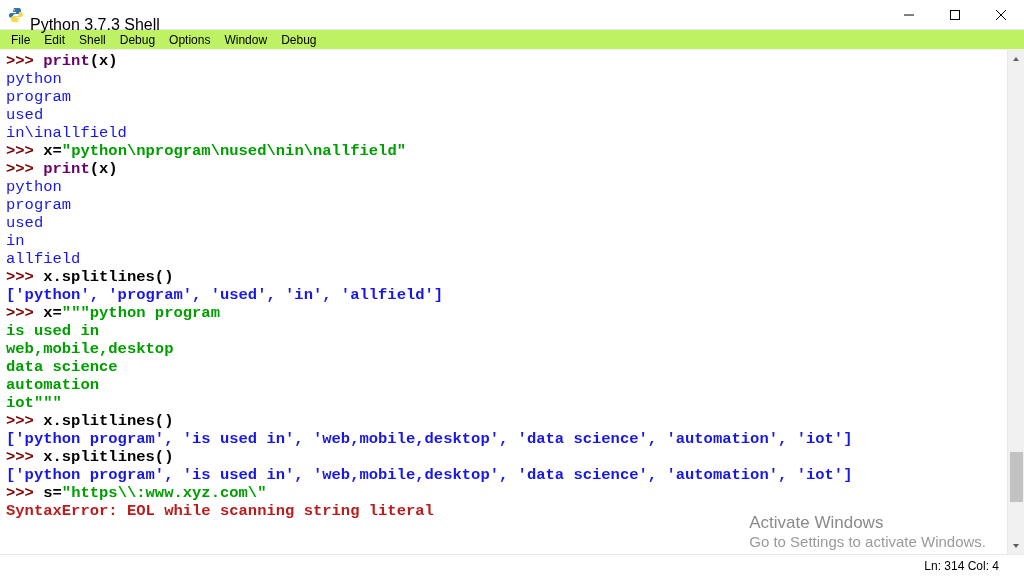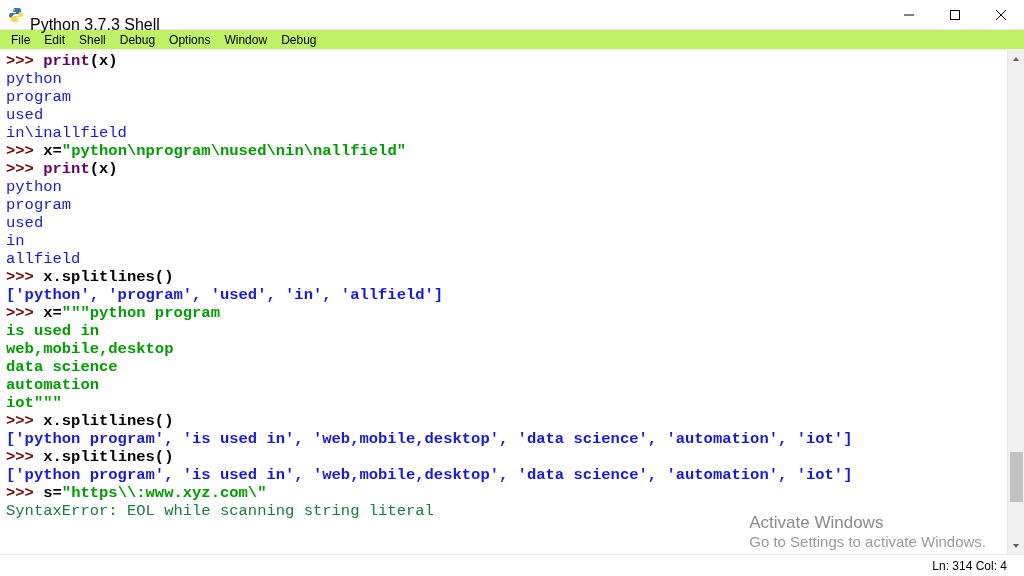--- a/index.html
+++ b/index.html
@@ -13,33 +13,33 @@
   .winbtn svg { width: 10px; height: 10px; display:block; }
   .menubar { height: 20px; display:flex; align-items:center; padding: 0 4px; font-size: 12px; color:#000; background:#bef264; border-bottom:1px solid #f0f0f0; }
   .menubar .menuitem { padding: 2px 7px; cursor: default; }
   .content-wrap { position: relative; height: calc(576px - 30px - 20px - 22px); }
   .content { font-family: "Courier New", monospace; font-size: 15.5px; line-height: 18px; white-space: pre; color:#000; padding: 2px 16px 2px 6px; overflow: hidden; height:100%; }
   .scrollbar { position:absolute; right:0; top:0; width:17px; height:100%; background:#f0f0f0; border-left:1px solid #e8e8e8; display:flex; flex-direction:column; align-items:center; }
   .scroll-arrow { width:17px; height:17px; display:flex; align-items:center; justify-content:center; }
   .scroll-arrow svg{ width:8px; height:8px; }
   .scroll-track { flex:1 1 auto; width:17px; position:relative; }
   .scroll-thumb { position:absolute; left:2px; width:13px; background:#c2c2c2; border-radius:0; }
-  .statusbar { height:22px; border-top:1px solid #e8e8e8; background:#fff; display:flex; align-items:center; justify-content:flex-end; font-size:12px; padding:0 17px; color:#000; }
+  .statusbar { height:22px; border-top:1px solid #e8e8e8; background:#fff; display:flex; align-items:center; justify-content:flex-end; font-size:12px; padding:0 25px; color:#000; }
   .watermark { position:absolute; right:38px; bottom:4px; color:#9a9a9a; text-align:left; pointer-events:none; }
   .watermark .wm1 { font-size:17px; font-weight:400; color:#8a8a8a; }
   .watermark .wm2 { font-size:15px; color:#9a9a9a; }
   
   .p { color:#770000; font-weight:bold; }        
   .kw { color:#000000; font-weight:bold; }       
   .fn { color:#6a006a; font-weight:bold; }       
   .op { color:#000000; font-weight:bold; }
   .str { color:#009e00; font-weight:bold; }      
   .out { color:#1818e6; font-weight:normal; }      
   .repr { color:#1818e6; font-weight:bold; }     
-  .err { color:#15803d; font-weight:normal;text-align:center; }      
+  .err { color:#b91c1c; font-weight:bold;text-align:center; }      
 </style>
 </head>
 <body>
 
 <div class="titlebar">
   <span class="icon">
     <svg viewBox="0 0 16 16">
         <path fill="#3776ab" d="M7.5 1C5 1 5 3 5 3v2h3v1H3.5S1 6 1 8.5 3.5 11 3.5 11H5V9s0-2 2.5-2h3S13 7 13 4.5V3s0-2-2.5-2zM6 2.2a.8.8 0 1 1 0 1.6.8.8 0 0 1 0-1.6z"></path>
         <path fill="#ffd648" d="M8.5 15C11 15 11 13 11 13v-2H8v-1h4.5S15 10 15 7.5 12.5 5 12.5 5H11v2s0 2-2.5 2h-3S3 9 3 11.5V13s0 2 2.5 2zM10 13.8a.8.8 0 1 1 0-1.6.8.8 0 0 1 0 1.6z"></path>
       </svg>

